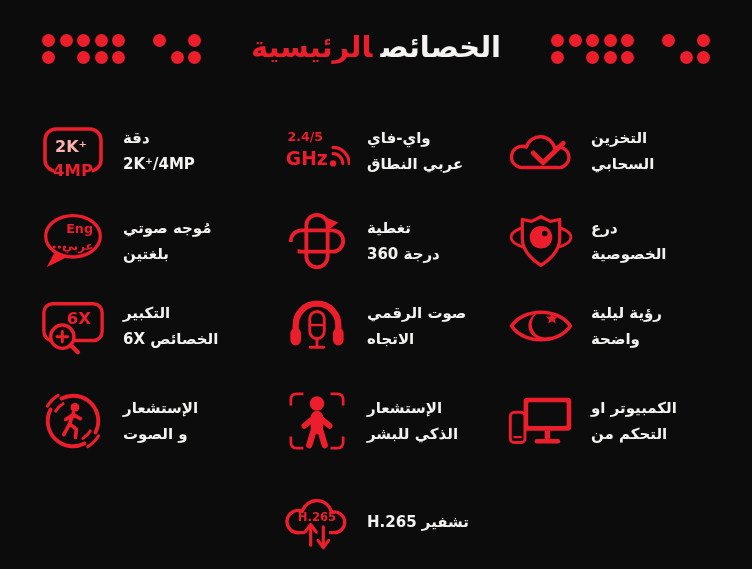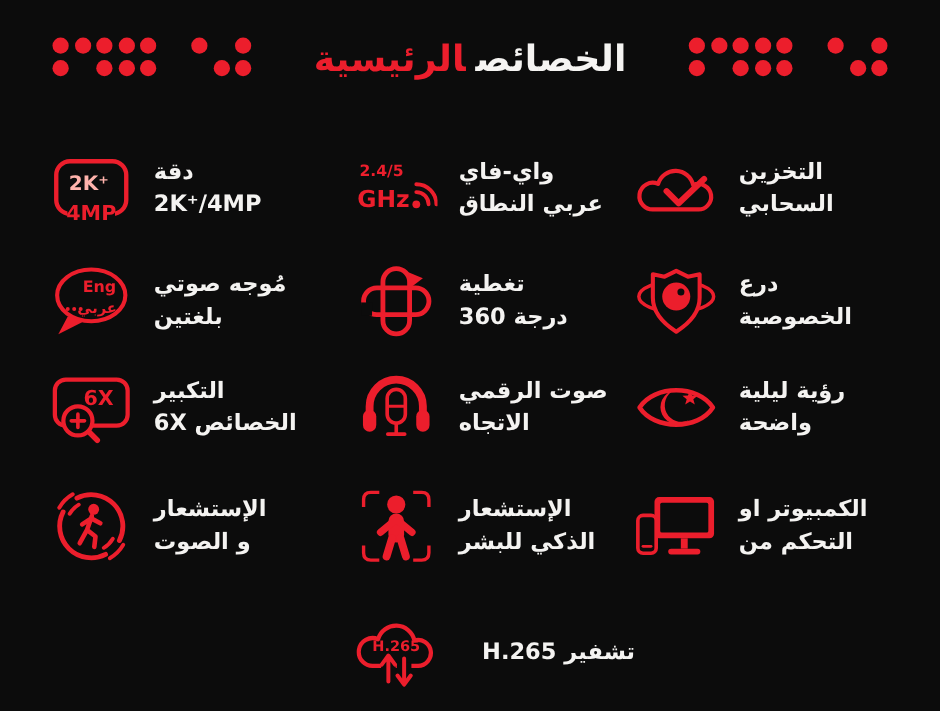--- a/index.html
+++ b/index.html
@@ -1,36 +1,36 @@
 <!DOCTYPE html>
 <html><head>
 <meta charset="utf-8">
 <style>
   html,body{margin:0;padding:0;background:#0c0c0c;}
   .page{position:relative;width:752px;height:569px;background:#0c0c0c;overflow:hidden;
         font-family:"DejaVu Sans",sans-serif;}
   
-  .header{position:absolute;top:30px;left:0;right:0;display:flex;align-items:flex-start;
+  .header{position:absolute;top:30px;left:0;right:0;display:flex;align-items:flex-end;
           justify-content:space-between;padding:0 42px 0 42px;}
   .dots{display:flex;gap:28px;align-items:center;}
   .dgrid{display:grid;gap:4.5px 4.5px;}
   .dot{width:13px;height:13px;border-radius:50%;background:#ec1e2c;}
   .dot.off{visibility:hidden;}
   .title{direction:rtl;font-size:29px;font-weight:bold;color:#f5f4f2;white-space:nowrap;
          letter-spacing:0;}
   .title .red{color:#ec1e2c;margin-right:8px;}
   
   .grid{position:absolute;top:104px;left:40px;display:grid;
         grid-template-columns:244px 224px 232px;
         grid-template-rows:94px 85px 85px 106px 95px;}
   .feat{display:flex;align-items:center;gap:17px;}
   .ibox{flex:0 0 66px;width:66px;height:66px;display:flex;align-items:center;justify-content:center;}
-  .txt{direction:rtl;text-align:left;font-size:18px;font-weight:bold;color:#f4f3f1;
+  .txt{direction:rtl;text-align:left;font-size:15px;font-weight:bold;color:#f4f3f1;
        line-height:26px;white-space:nowrap;}
-  .c2only{grid-column:2;justify-content:space-between;}
+  .c2only{grid-column:2;}
   svg{display:block;}
   svg text{font-family:"DejaVu Sans",sans-serif;font-weight:bold;}
 </style>
 </head>
 <body>
 
 <div class="page">
 
   <div class="header">
     <div class="dots">

